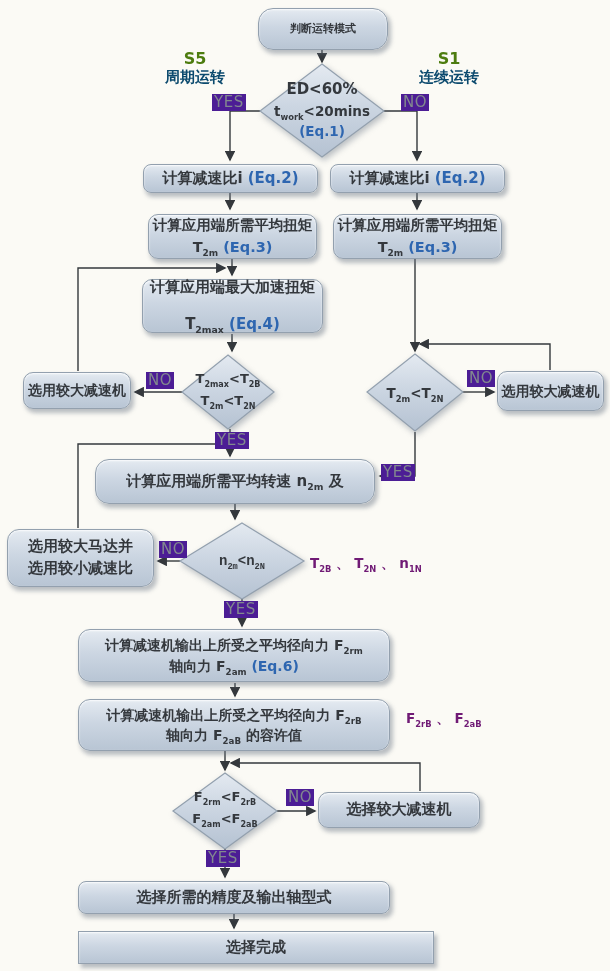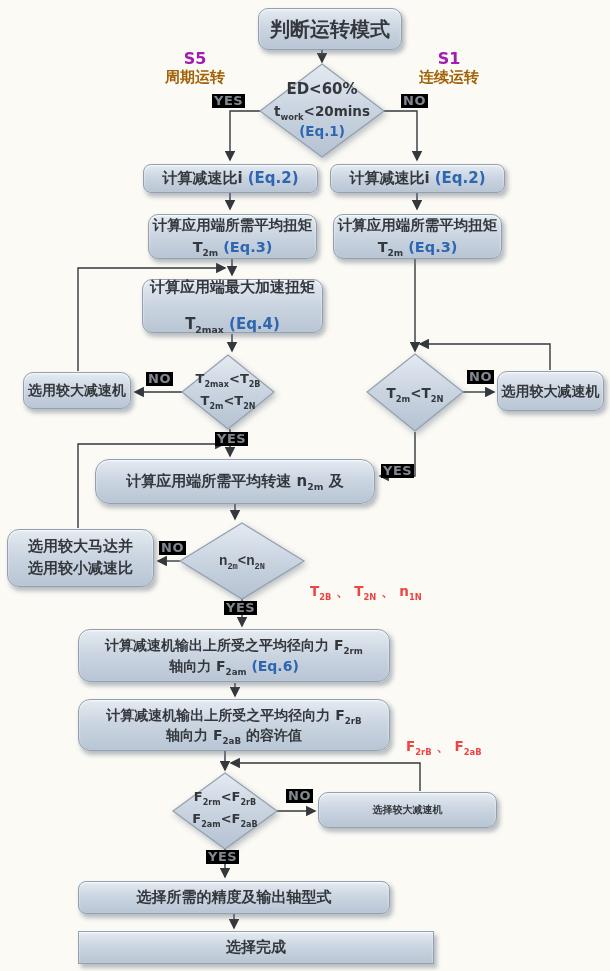--- a/index.html
+++ b/index.html
@@ -16,27 +16,27 @@
     line-height:1.45;
   }
   .bline{white-space:nowrap;}
   sub{font-size:.62em;line-height:1;}
   .eq{color:#2e66b0;}
   .dtext{
     position:absolute;box-sizing:border-box;color:#34383d;font-weight:600;
     text-align:center;line-height:1.5;
   }
   .flabel{
-    position:absolute;color:#82888f;font-weight:700;font-size:13px;letter-spacing:.5px;
-    background:#000000;padding:0 2px;line-height:1.1;
+    position:absolute;color:#82888f;font-weight:400;font-size:15px;letter-spacing:.5px;
+    background:#4c1d95;padding:0 2px;line-height:1.1;
   }
   .modelabel{position:absolute;text-align:center;font-weight:700;}
-  .mode-code{color:#a21caf;font-size:16px;line-height:1.1;}
-  .mode-desc{color:#a16207;font-size:15px;line-height:1.3;}
-  .note{position:absolute;color:#ef4444;font-weight:600;font-size:13.5px;white-space:nowrap;margin-top:28px;}
+  .mode-code{color:#4d7c0f;font-size:16px;line-height:1.1;}
+  .mode-desc{color:#0c4a6e;font-size:15px;line-height:1.3;}
+  .note{position:absolute;color:#701a75;font-weight:600;font-size:13.5px;white-space:nowrap;}
 </style>
 </head>
 <body>
 
 <div id="canvas">
 
   <svg id="wires" viewBox="0 0 610 971">
     <defs>
       <linearGradient id="dg" x1="0" y1="0" x2="0" y2="1">
         <stop offset="0" stop-color="#e4eaf1"></stop>
@@ -77,21 +77,21 @@
 
     <g stroke="#93a0ae" stroke-width="1.2" fill="url(#dg)" style="filter:drop-shadow(2.5px 3.5px 3px rgba(104,115,130,.45));">
       <polygon points="322,64 384,111 322,157 260,111"></polygon>
       <polygon points="228,355 274,392 228,429 182,392"></polygon>
       <polygon points="415,354 463,392 415,431 367,392"></polygon>
       <polygon points="242,523 304,561 242,599 180,561"></polygon>
       <polygon points="225,773 277,811 225,849 173,811"></polygon>
     </g>
   </svg>
 
-  <div class="box" style="left:258px;top:8px;width:144px;height:42px;border-radius:10px;font-size:20px;">
+  <div class="box" style="left:258px;top:8px;width:130px;height:42px;border-radius:15px;font-size:11px;">
     <div class="bline">判断运转模式</div>
   </div>
 
   <div class="modelabel" style="left:160px;top:50px;width:70px;">
     <div class="mode-code">S5</div>
     <div class="mode-desc">周期运转</div>
   </div>
   <div class="modelabel" style="left:414px;top:50px;width:70px;">
     <div class="mode-code">S1</div>
     <div class="mode-desc">连续运转</div>
@@ -176,21 +176,21 @@
 
   <div class="note" style="left:406px;top:710px;">F<sub>2rB</sub> 、 F<sub>2aB</sub></div>
 
   <div class="dtext" style="left:167px;top:786px;width:116px;font-size:13px;line-height:1.7;">
     <div class="bline">F<sub>2rm</sub>&lt;F<sub>2rB</sub></div>
     <div class="bline">F<sub>2am</sub>&lt;F<sub>2aB</sub></div>
   </div>
   <div class="flabel" style="left:286px;top:789px;">NO</div>
   <div class="flabel" style="left:206px;top:850px;">YES</div>
 
-  <div class="box" style="left:318px;top:792px;width:179px;height:36px;font-size:10px;">
+  <div class="box" style="left:318px;top:792px;width:162px;height:36px;font-size:15px;">
     <div class="bline">选择较大减速机</div>
   </div>
 
   <div class="box" style="left:78px;top:881px;width:312px;height:33px;font-size:15px;border-radius:8px;">
     <div class="bline">选择所需的精度及输出轴型式</div>
   </div>
 
   <div class="box" style="left:78px;top:931px;width:356px;height:33px;font-size:15px;border-radius:0;">
     <div class="bline">选择完成</div>
   </div>

